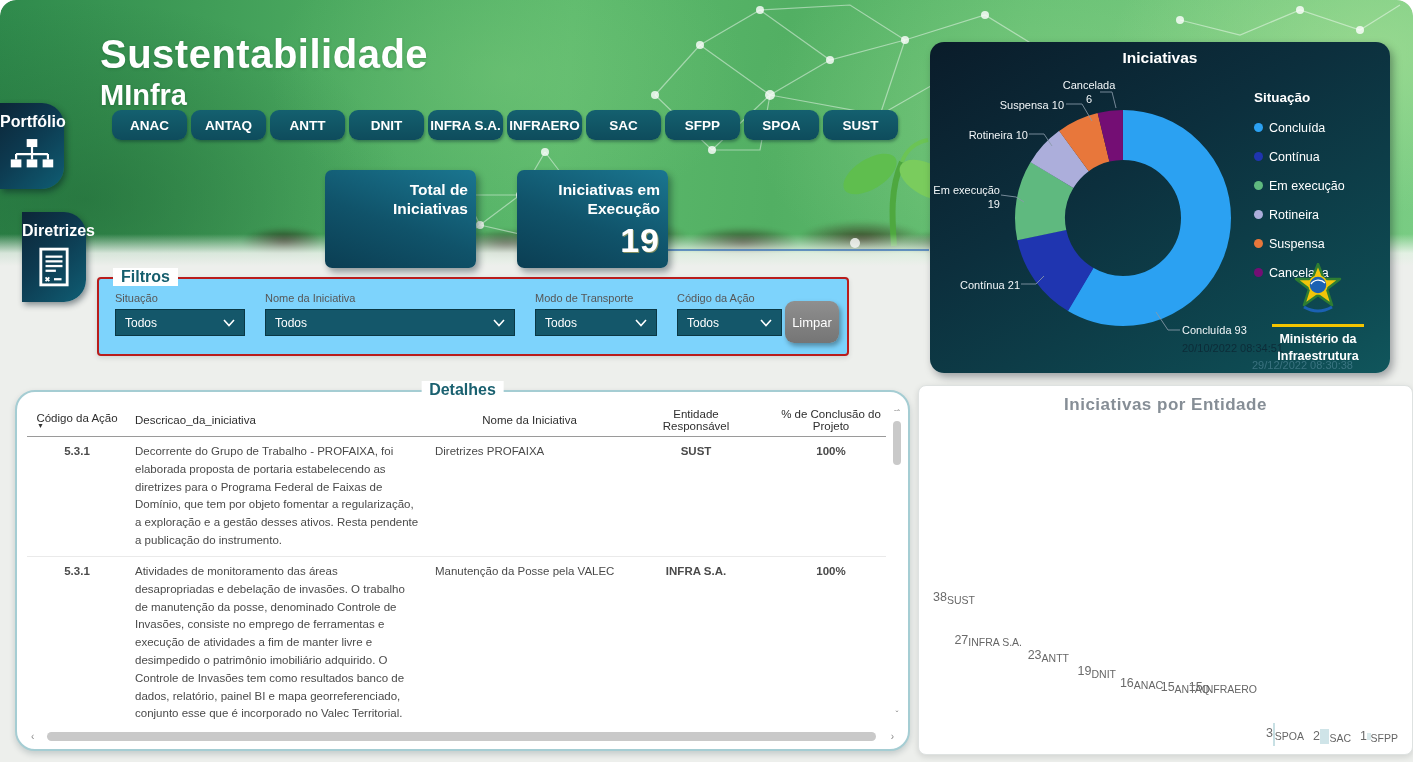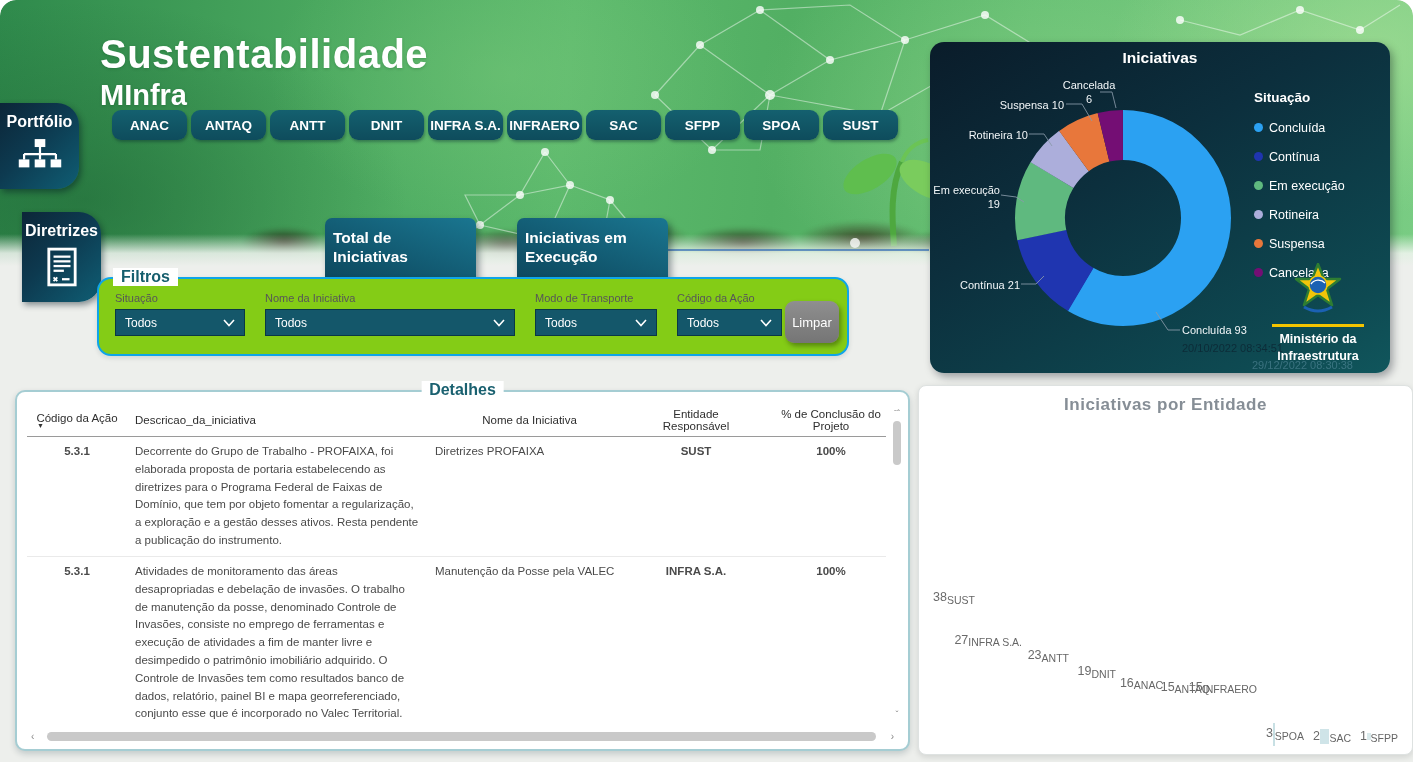--- a/index.html
+++ b/index.html
@@ -35,56 +35,56 @@
   .titles { position:absolute; left:100px; top:32px; color:#fff; text-shadow:0 1px 3px rgba(0,60,20,.25); }
   .title { font-size:40px; font-weight:bold; letter-spacing:.5px; }
   .subtitle { font-size:29px; font-weight:bold; margin-top:2px; }
 
   .nav-row { position:absolute; left:112px; top:110px; display:flex; gap:4px; }
   .nav-btn { width:75px; height:30px; border-radius:9px; color:#fff; font-size:13.5px; font-weight:bold;
     display:flex; align-items:center; justify-content:center; cursor:pointer;
     background:linear-gradient(180deg,#14606F 0%, #0E4C5C 100%); box-shadow:1px 2px 3px rgba(0,30,40,.35); }
 
   
-  .side-btn { position:absolute; left:0; width:79px; color:#fff; text-align:center; cursor:pointer;
+  .side-btn { position:absolute; left:0; width:64px; color:#fff; text-align:center; cursor:pointer;
     border-radius:0 22px 22px 0; background:linear-gradient(135deg,#0C2638 0%, #0D3A50 45%, #0F5E74 100%);
     box-shadow:2px 3px 6px rgba(0,20,30,.45); padding-top:10px; }
   .side-btn .lbl { font-size:16px; font-weight:bold; margin-bottom:7px; }
   #btn-portfolio { top:103px; height:86px; }
   #btn-diretrizes { top:212px; height:90px;margin-left:22px; }
 
   
-  .kpi { position:absolute; width:151px; height:98px; border-radius:7px; color:#fff; text-align:left;
+  .kpi { position:absolute; width:151px; height:98px; border-radius:7px; color:#fff; text-align:right;
     background:linear-gradient(200deg,#1A7690 0%, #10536A 55%, #0B3E53 100%); box-shadow:3px 4px 7px rgba(0,20,30,.4);
-    padding:10px 8px 0 8px;margin-top:48px; }
+    padding:10px 8px 0 8px; }
   #kpi-total { left:325px; top:170px; }
   #kpi-exec { left:517px; top:170px; }
   .kpi .k-label { font-size:15.5px; font-weight:bold; line-height:1.25; }
   .kpi .k-value { font-size:34px; font-weight:bold; margin-top:6px; letter-spacing:1px;
     text-shadow:1px 1px 0 rgba(245,205,90,.5); }
   #kpi-exec .k-value { margin-top:2px; }
 
   
-  .filters { position:absolute; left:97px; top:277px; width:752px; height:79px; background:#84cc16;
-    border:2px solid #0ea5e9; border-radius:14px; box-shadow:0 2px 5px rgba(0,40,50,.12); }
+  .filters { position:absolute; left:97px; top:277px; width:752px; height:79px; background:#7dd3fc;
+    border:2px solid #b91c1c; border-radius:4px; box-shadow:0 2px 5px rgba(0,40,50,.12); }
   .panel-legend { position:absolute; top:-11px; left:14px; background:#fff; padding:0 8px;
     color:#155E6D; font-size:16px; font-weight:bold; }
   .filter-fields { display:flex; gap:20px; padding:13px 0 0 16px; }
   .f-group { display:flex; flex-direction:column; }
   .f-label { font-size:11px; color:#575757; margin-bottom:5px; }
   .f-select { height:27px; background:#14576A; border:1px solid #0A3845; color:#fff; font-size:12px;
     display:flex; align-items:center; justify-content:space-between; padding:0 9px; cursor:pointer; }
   .f-select svg { flex:none; }
   .btn-limpar { position:absolute; right:8px; top:22px; width:54px; height:42px; border-radius:9px;
     background:linear-gradient(180deg,#8F8F8F,#757575); color:#fff; font-size:13px; border:none; cursor:pointer;
     box-shadow:2px 3px 5px rgba(0,0,0,.35); font-family:"Liberation Sans", sans-serif; }
 
   
   .details { position:absolute; left:15px; top:390px; width:895px; height:361px; background:#fff;
-    border:2px solid #A5CDD3; border-radius:10px; box-shadow:0 3px 6px rgba(0,40,50,.18); }
+    border:2px solid #A5CDD3; border-radius:20px; box-shadow:0 3px 6px rgba(0,40,50,.18); }
   .details .panel-legend { left:50%; transform:translateX(-50%); color:#1A6170; }
   .tbl-wrap { position:absolute; left:10px; right:22px; top:10px; bottom:22px; overflow:hidden; }
   table.detalhes { width:100%; border-collapse:collapse; font-size:11.5px; table-layout:fixed; }
   table.detalhes th { font-weight:normal; color:#2E2E2E; padding:6px 8px 4px 8px; border-bottom:1px solid #9A9A9A; }
   table.detalhes td { color:#4A4A4A; padding:6px 8px; vertical-align:top; line-height:1.55; }
   table.detalhes tr.row + tr.row td { border-top:1px solid #EAEAEA; }
   .col-codigo { width:100px; } .col-desc { width:300px; } .col-nome { width:205px; }
   .col-ent { width:128px; } .col-pct { width:142px; }
   .t-center { text-align:center;font-weight:bold; } .t-left { text-align:left; }
   .sort-arrow { font-size:7px; color:#333; text-align:left; line-height:4px; padding-left:2px; }

